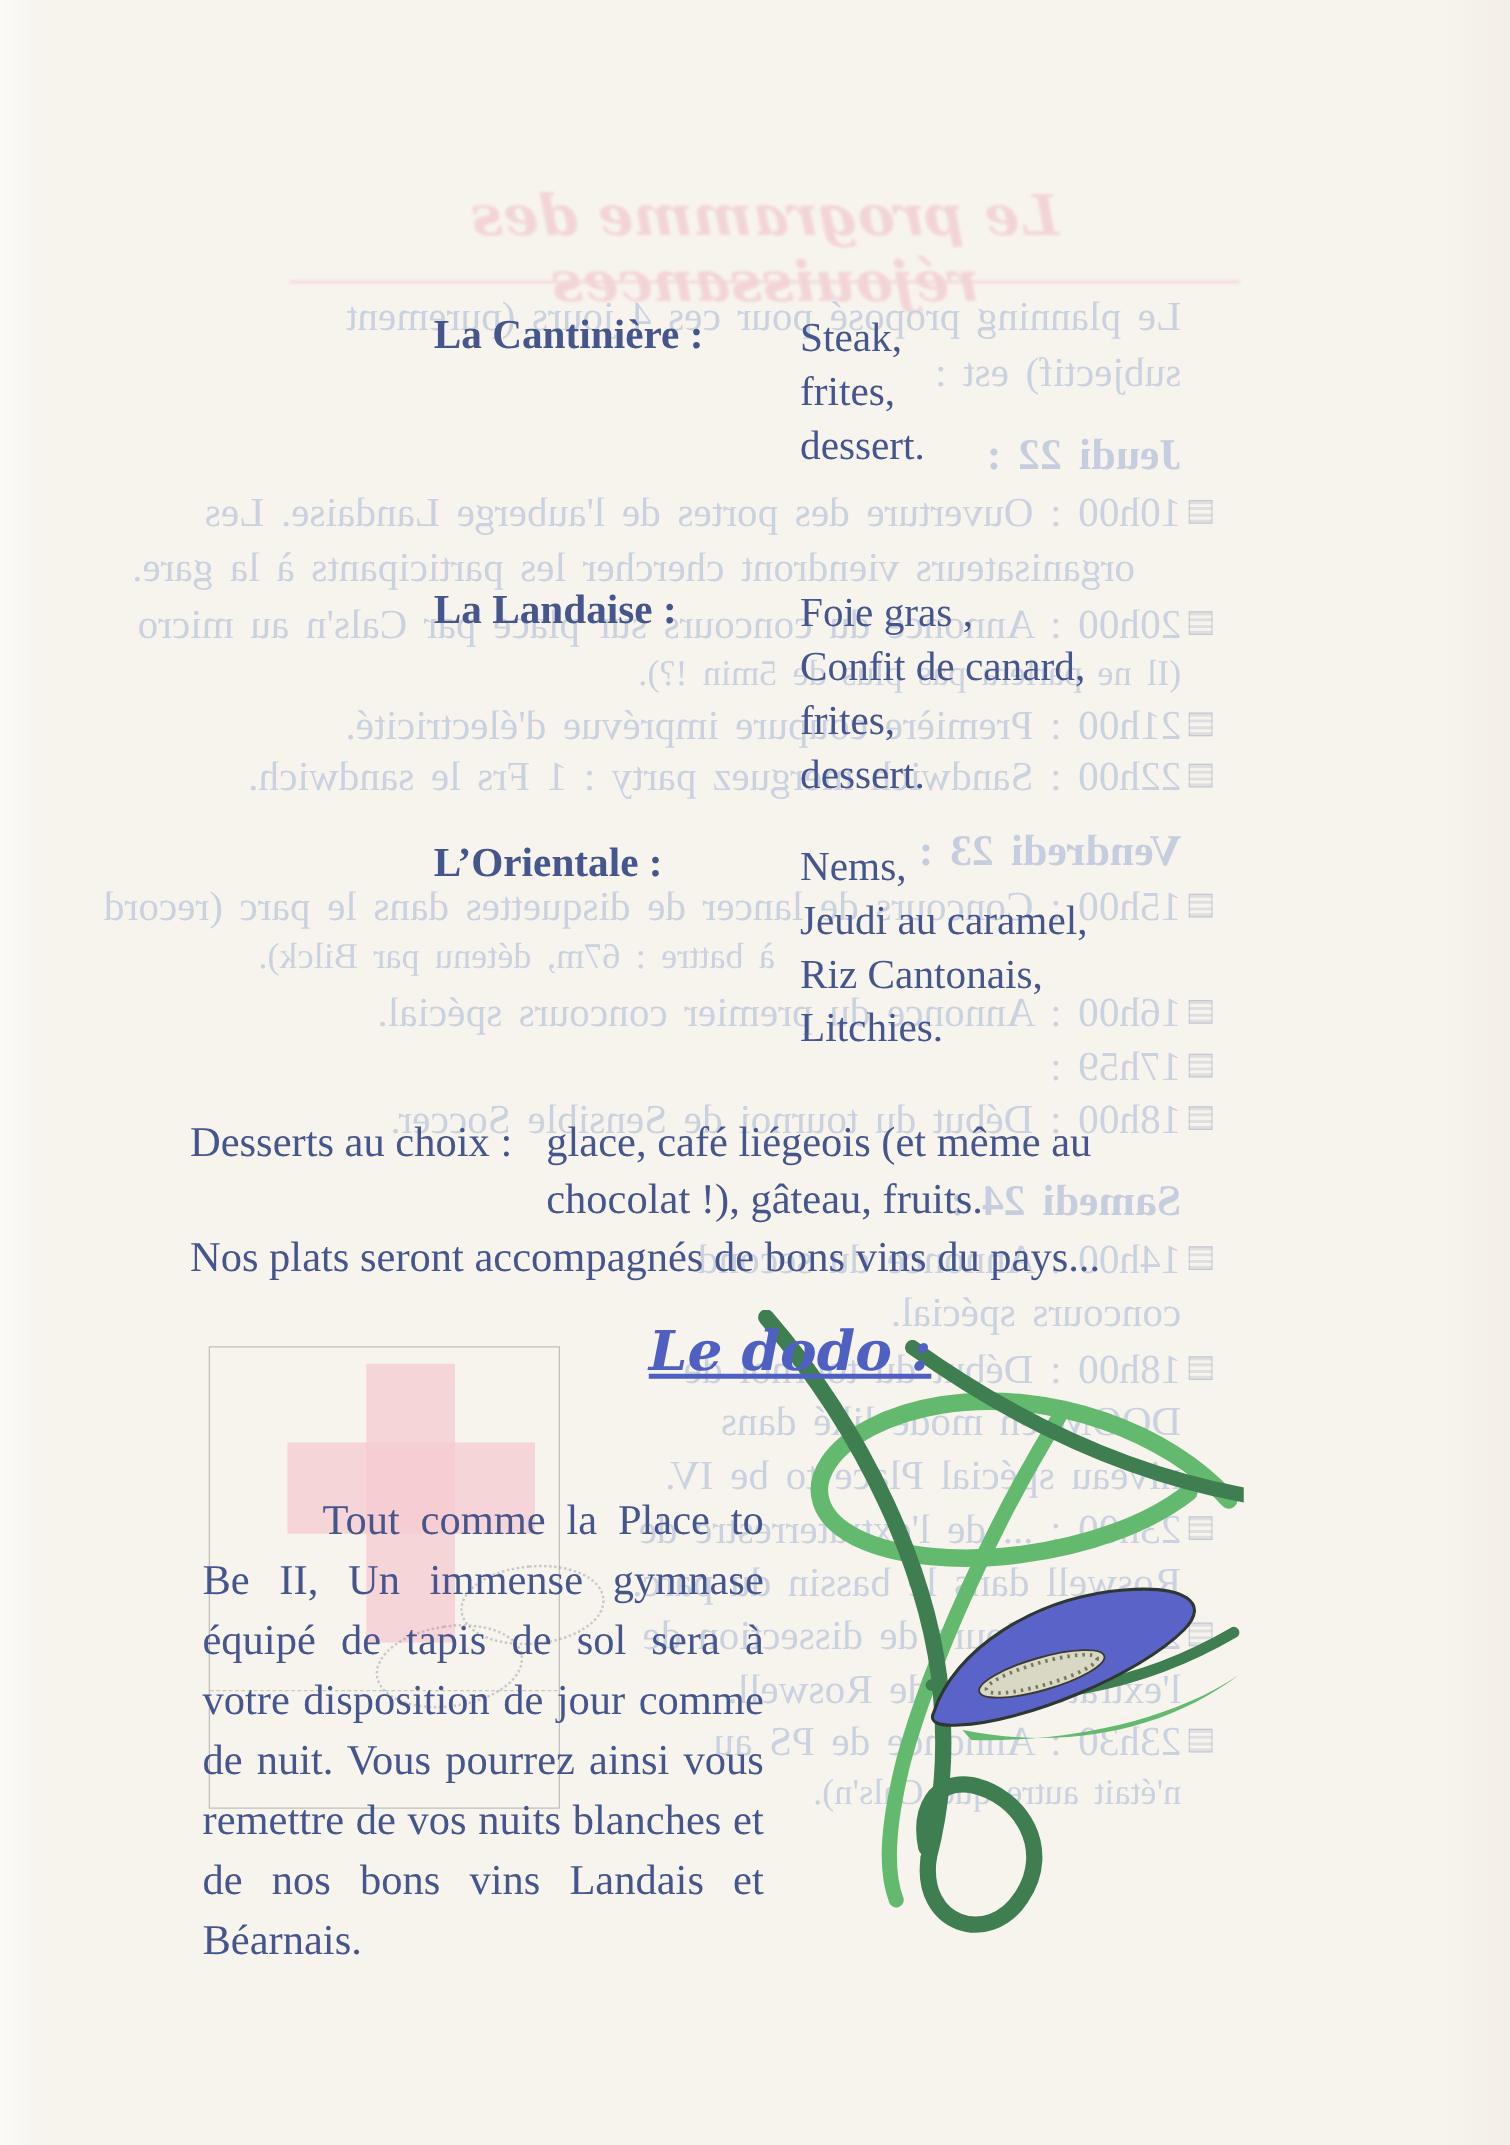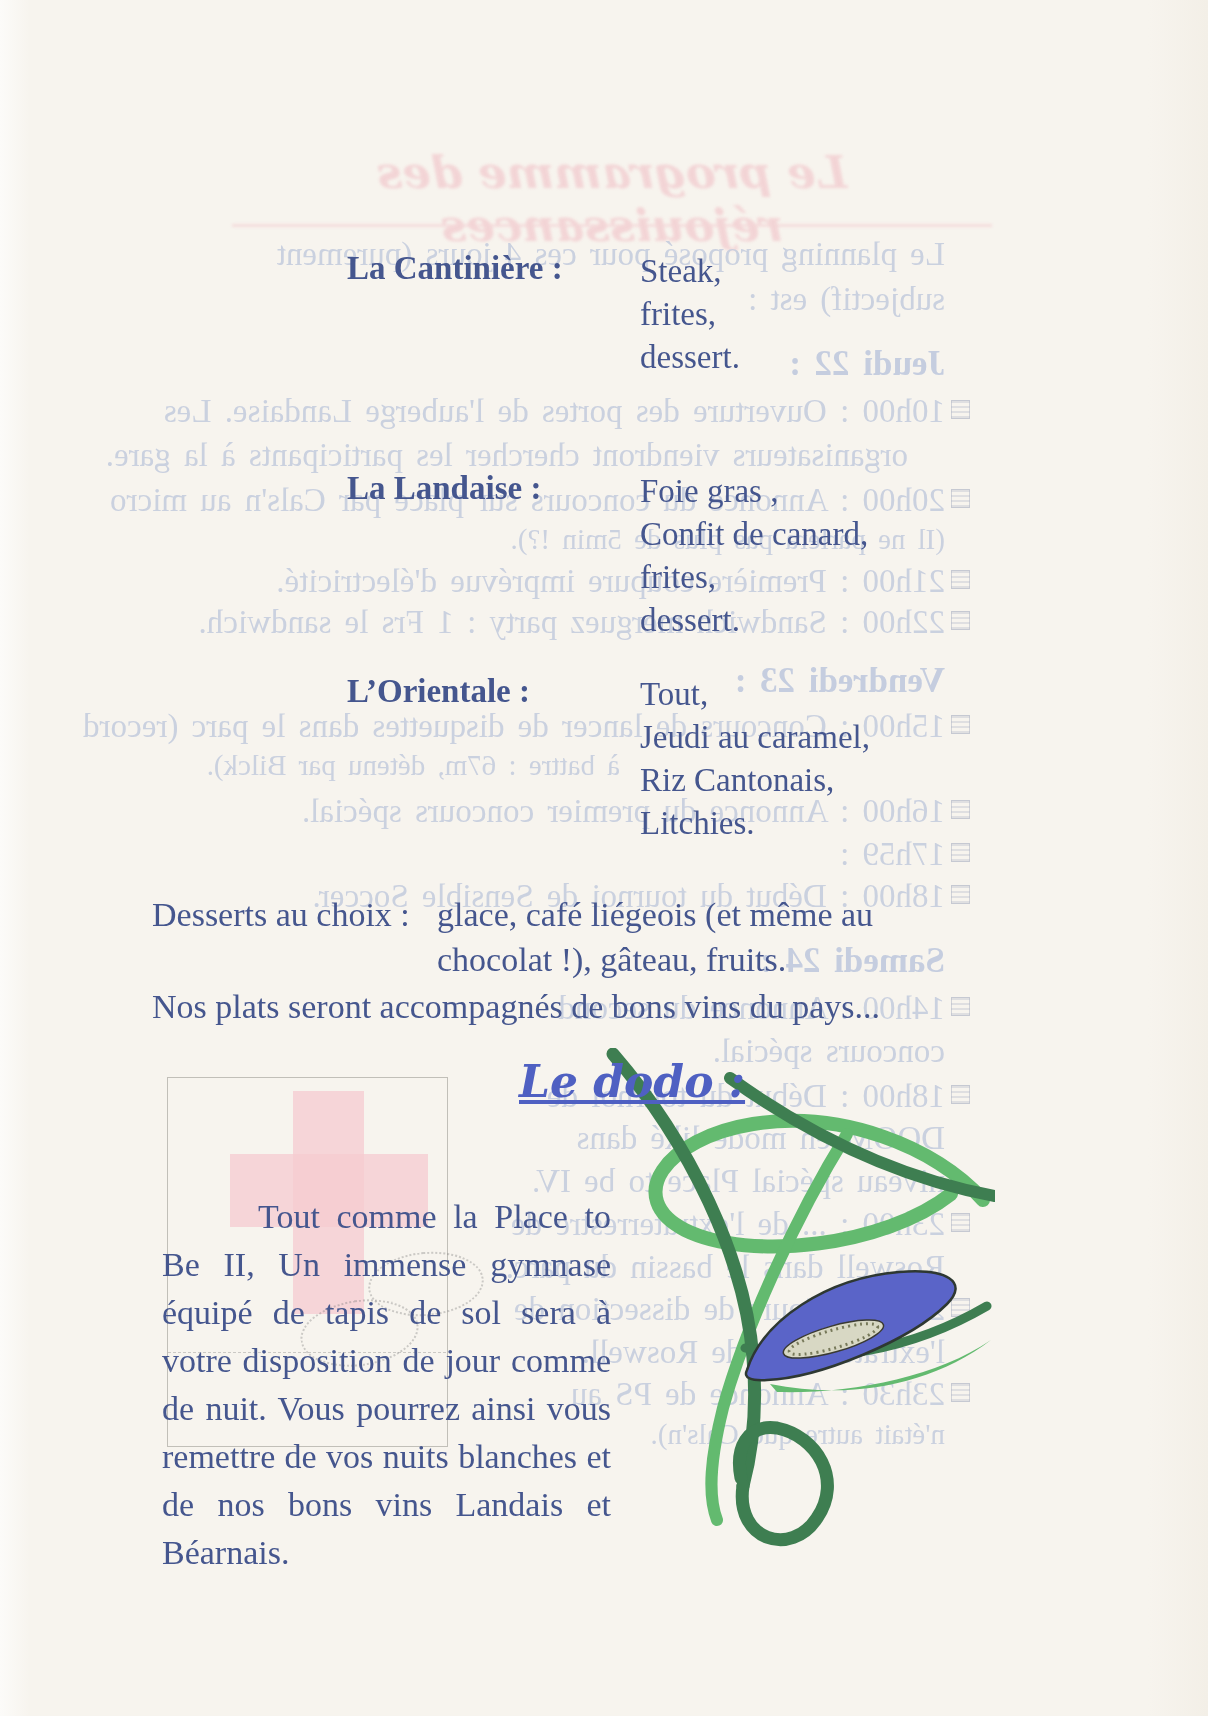--- a/index.html
+++ b/index.html
@@ -130,21 +130,21 @@
   <div class="fg menu-label" style="top:470px;">La Landaise :</div>
   <div class="fg menu-items" style="top:470px;">
     <div>Foie gras ,</div>
     <div>Confit de canard,</div>
     <div>frites,</div>
     <div>dessert.</div>
   </div>
 
   <div class="fg menu-label" style="top:673px;">L’Orientale :</div>
   <div class="fg menu-items" style="top:673px;">
-    <div>Tout,</div>
+    <div>Nems,</div>
     <div>Jeudi au caramel,</div>
     <div>Riz Cantonais,</div>
     <div>Litchies.</div>
   </div>
 
   <div class="fg body-line" style="left:152px;top:893px;font-family:Liberation Serif, serif;">Desserts au choix :</div>
   <div class="fg body-line" style="left:437px;top:893px;">glace, café liégeois (et même au</div>
   <div class="fg body-line" style="left:437px;top:938px;">chocolat !), gâteau, fruits.</div>
   <div class="fg body-line" style="left:152px;top:985px;">Nos plats seront accompagnés de bons vins du pays...</div>
 

